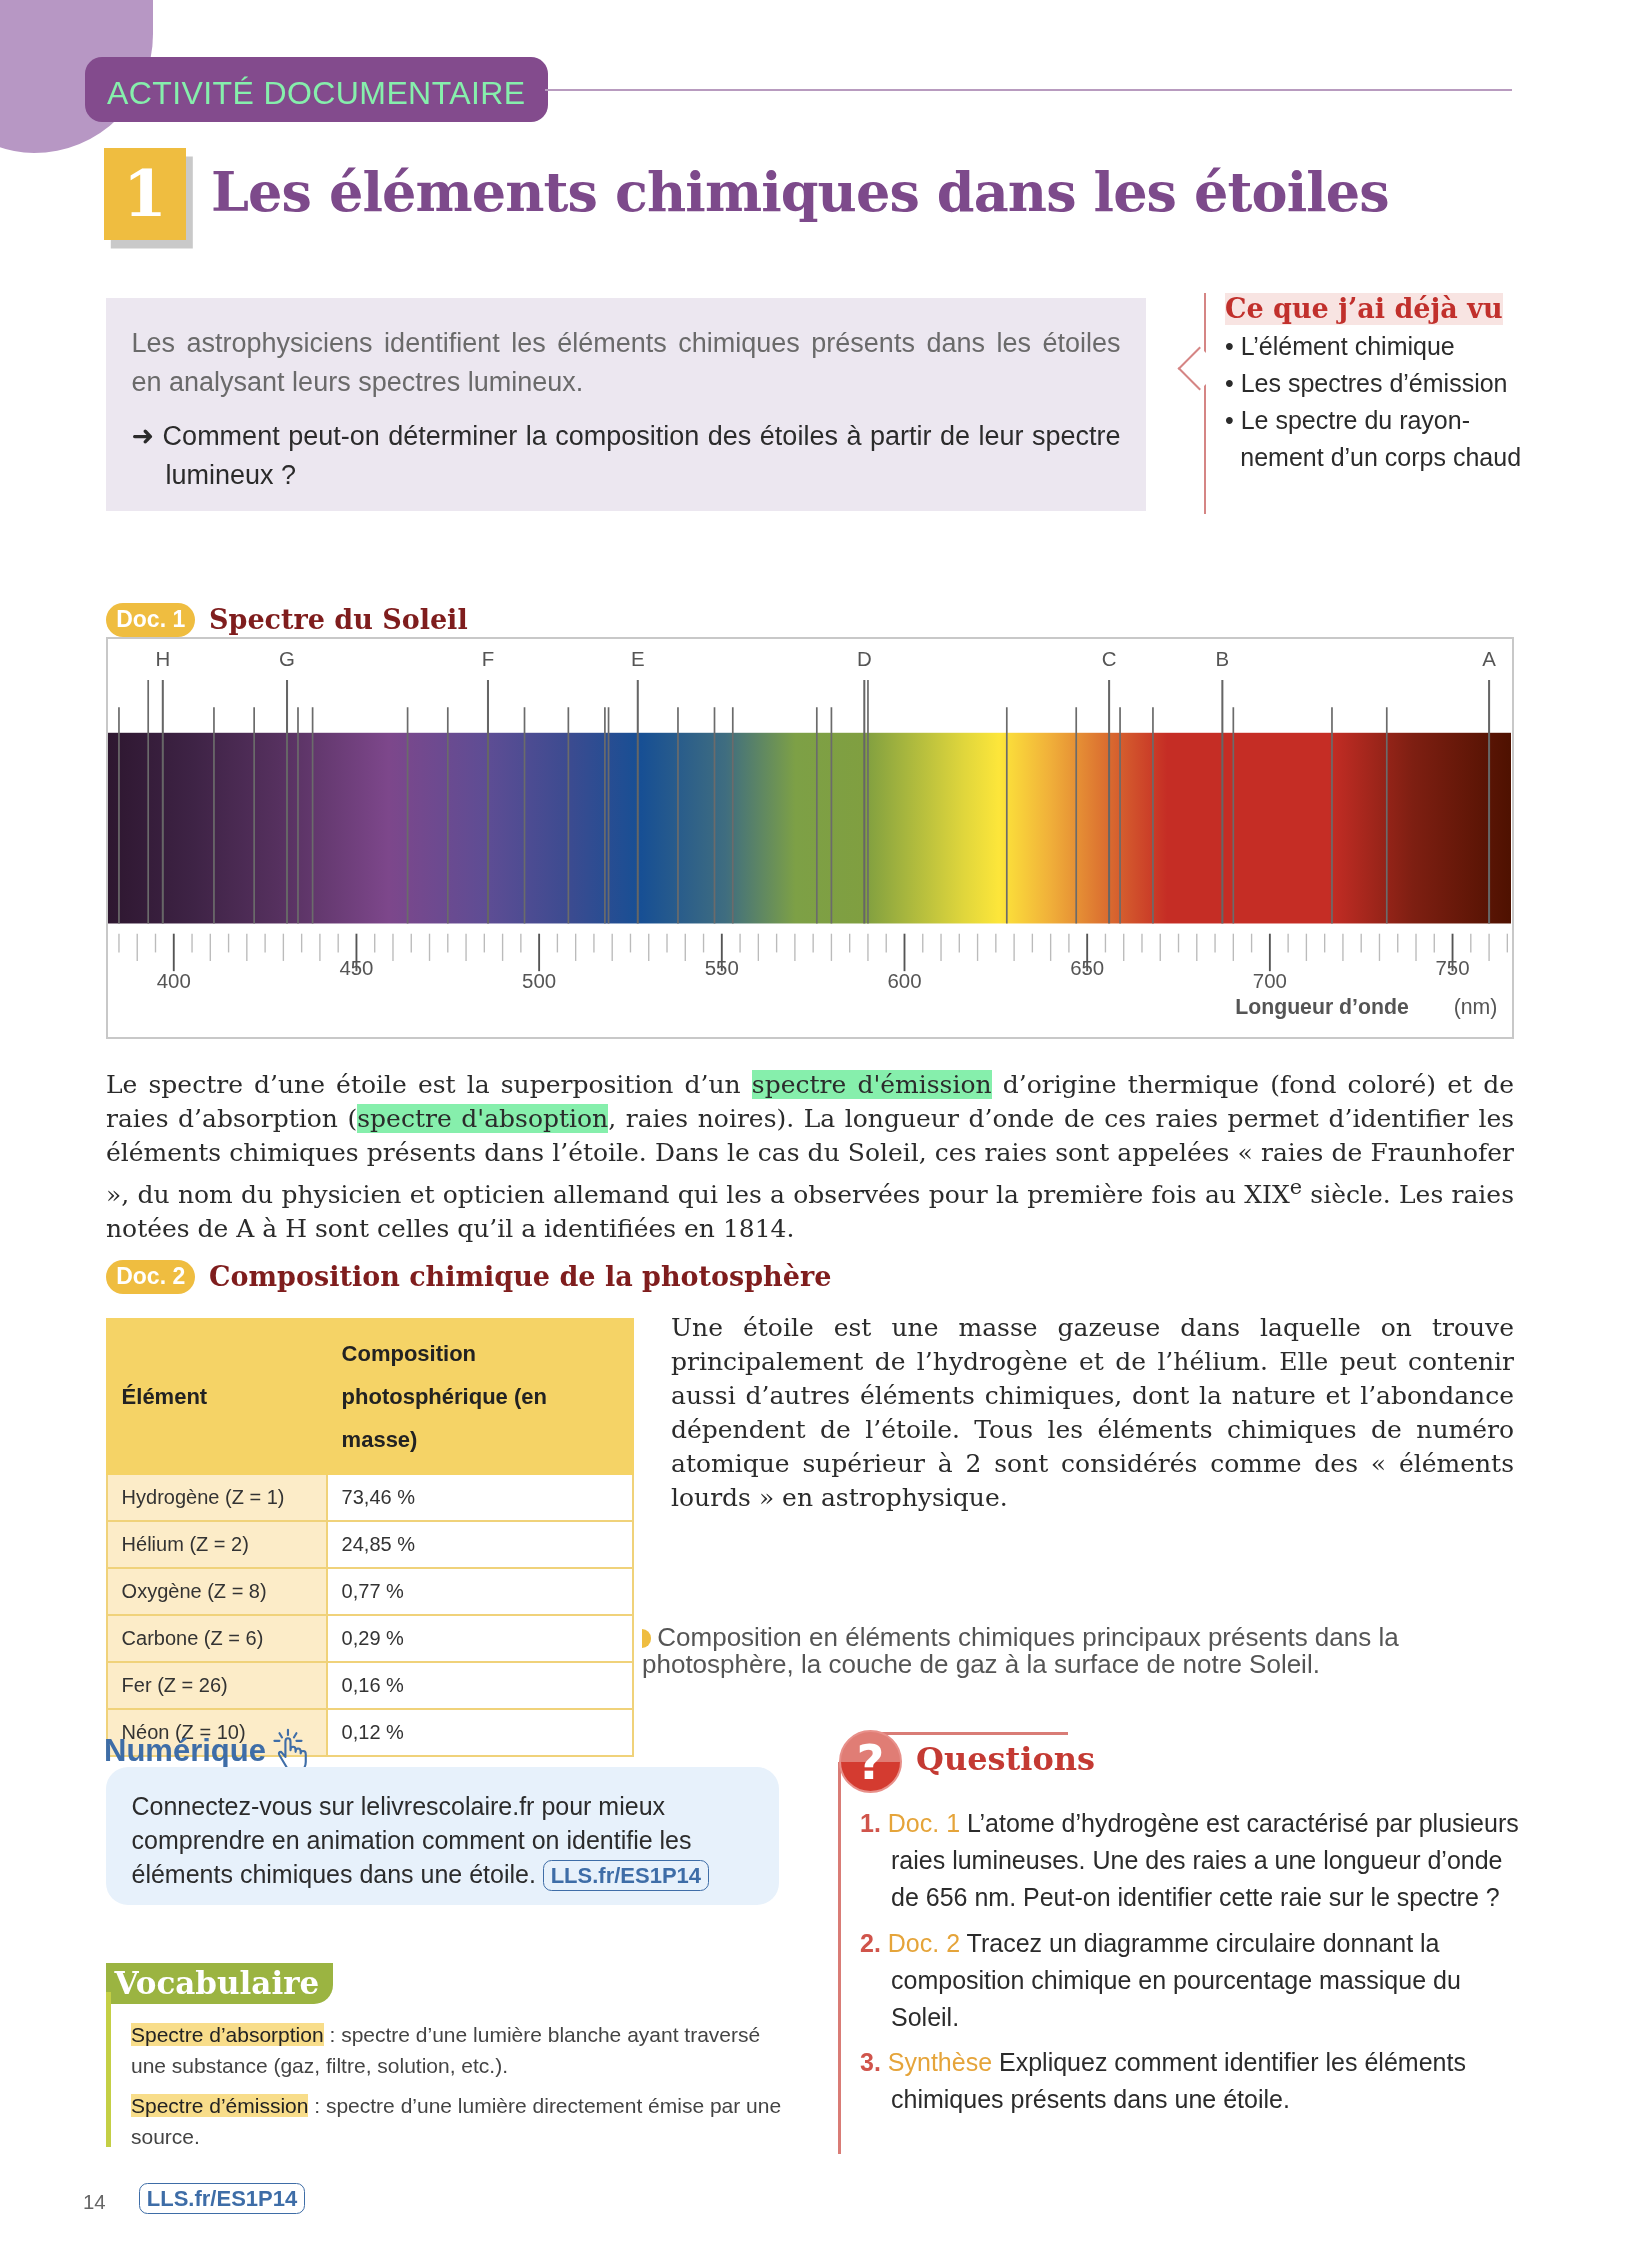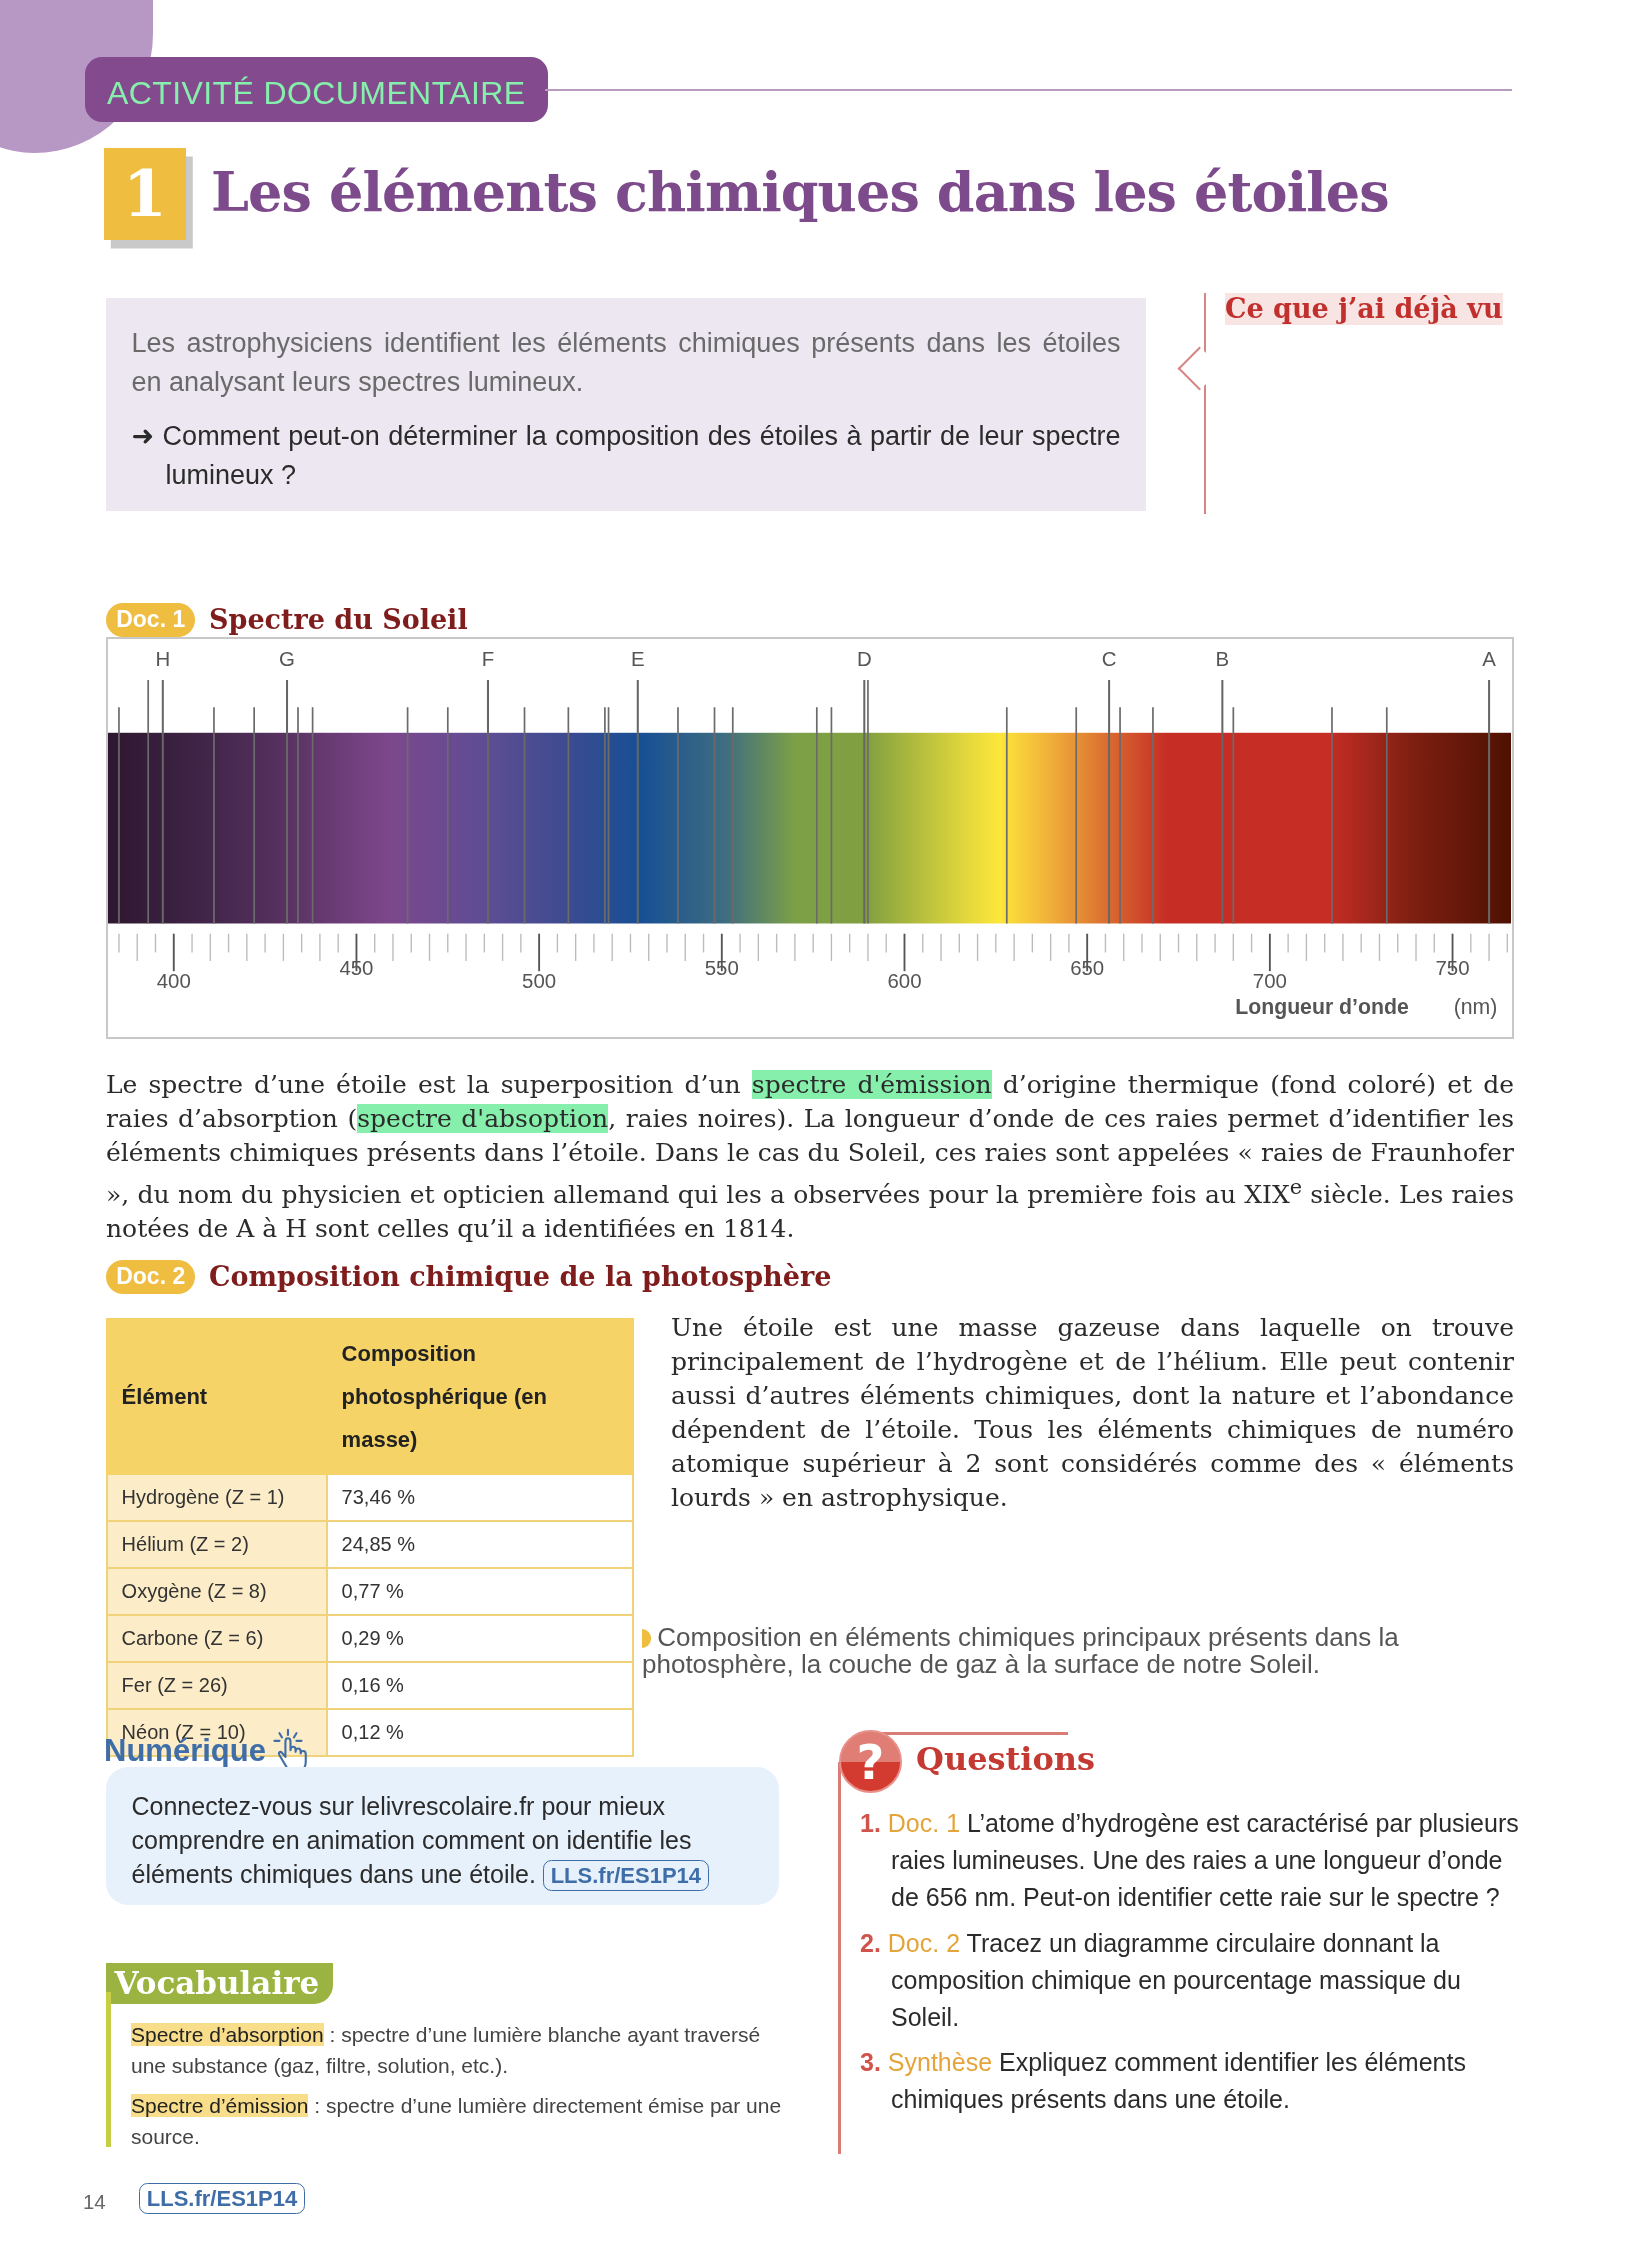--- a/index.html
+++ b/index.html
@@ -80,20 +80,25 @@
 <h1 class="page-title">Les éléments chimiques dans les étoiles</h1>
 
 <div class="intro-box">
   <p class="intro-text">Les astrophysiciens identifient les éléments chimiques présents dans les étoiles en analysant leurs spectres lumineux.</p>
   <p class="intro-q">➜ Comment peut-on déterminer la composition des étoiles à partir de leur spectre lumineux ?</p>
 </div>
 
 <div class="seen">
   <div class="seen-notch"></div>
   <div class="seen-title">Ce que j’ai déjà vu</div>
+  <ul class="seen-list">
+    <li>L’élément chimique</li>
+    <li>Les spectres d’émission</li>
+    <li>Le spectre du rayon-nement d’un corps chaud</li>
+  </ul>
 </div>
 
 <div class="doc-head" style="left:106px; top:603px;">
   <span class="doc-badge">Doc. 1</span>
   <span class="doc-title">Spectre du Soleil</span>
 </div>
 
 <div class="spectrum-frame">
   <svg class="spectrum-svg" id="spectrum-svg" width="1403" height="397" viewBox="0 0 1648 466">
     <defs>

